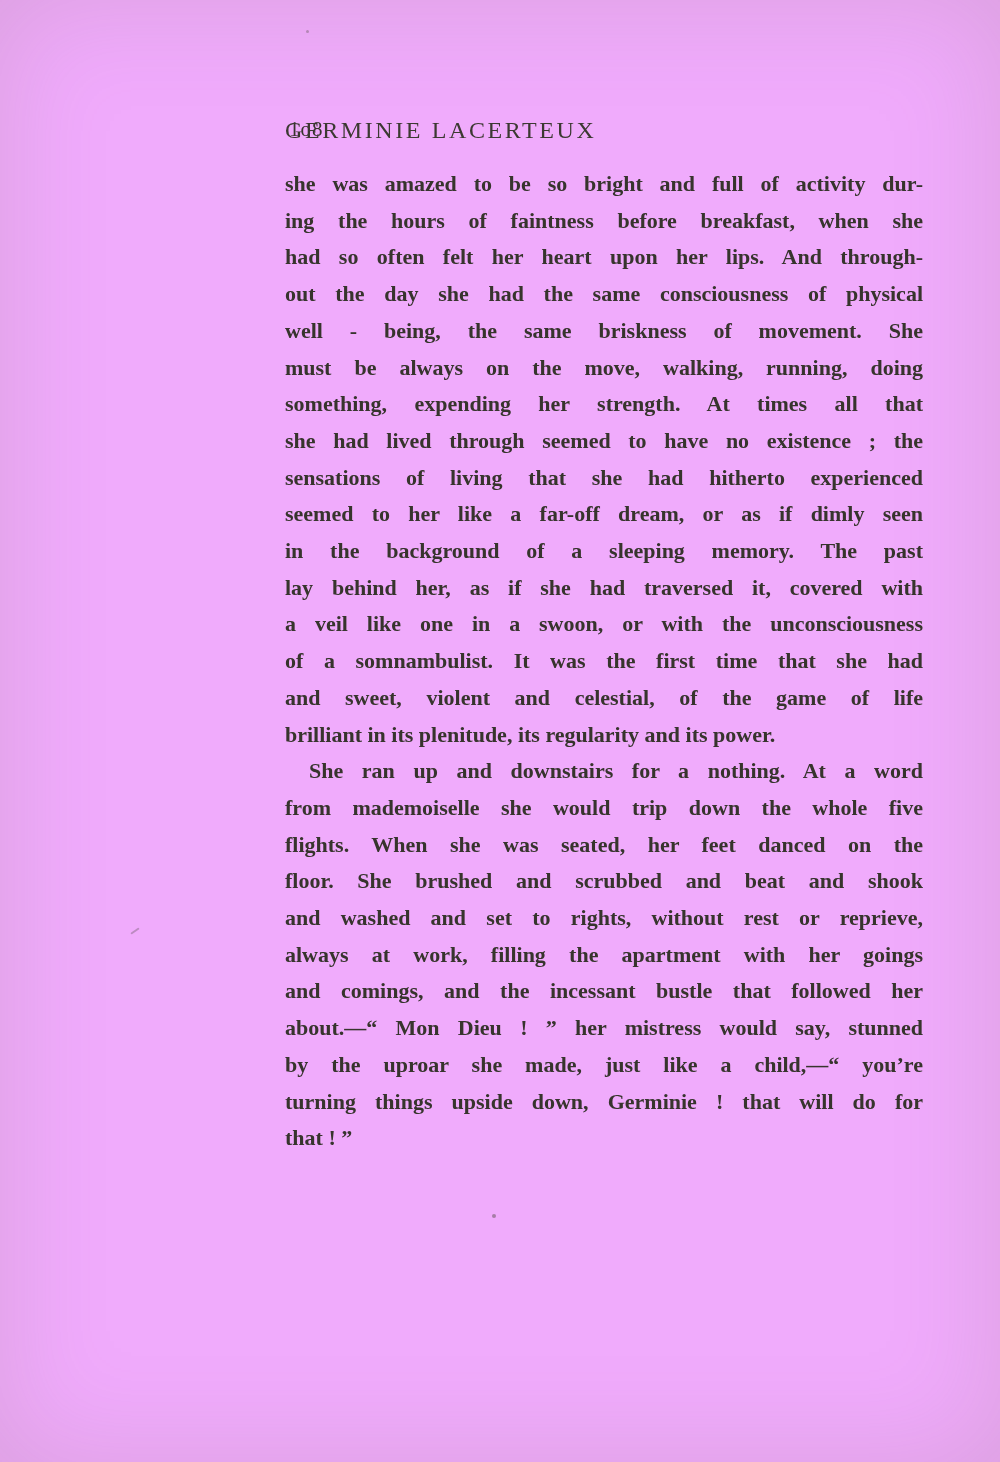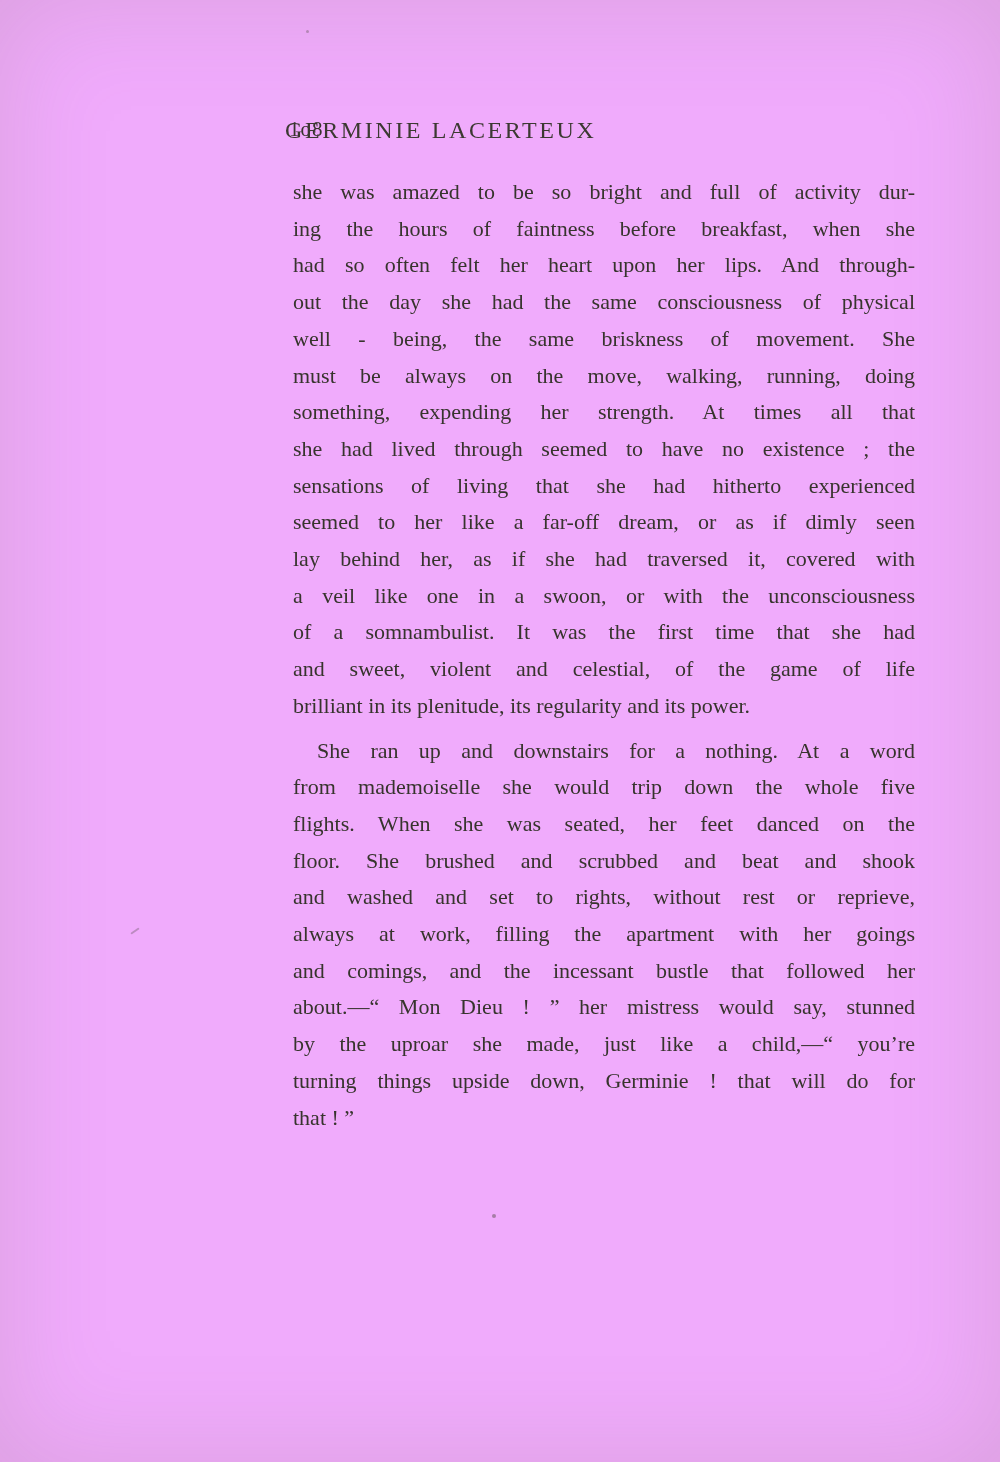--- a/index.html
+++ b/index.html
@@ -47,22 +47,23 @@
     letter-spacing: 2.6px;
     color: #3c3932;
   }
   .text-block {
     position: absolute;
     left: 285px;
     top: 166px;
     width: 638px;
   }
   .para {
-    margin: 8px;
+    margin: 0;
     padding: 0;
+    font-weight: bold;
   }
   .line {
     font-size: 22px;
     line-height: 36.7px;
     text-align: justify;
     text-align-last: justify;
   }
   .line.last {
     text-align-last: left;
   }
@@ -105,20 +106,21 @@
       <div class="line">she was amazed to be so bright and full of activity dur-</div>
       <div class="line">ing the hours of faintness before breakfast, when she</div>
       <div class="line">had so often felt her heart upon her lips. And through-</div>
       <div class="line">out the day she had the same consciousness of physical</div>
       <div class="line">well - being, the same briskness of movement. She</div>
       <div class="line">must be always on the move, walking, running, doing</div>
       <div class="line">something, expending her strength. At times all that</div>
       <div class="line">she had lived through seemed to have no existence ; the</div>
       <div class="line">sensations of living that she had hitherto experienced</div>
       <div class="line">seemed to her like a far-off dream, or as if dimly seen</div>
+      <div class="line">in the background of a sleeping memory. The past</div>
       <div class="line">lay behind her, as if she had traversed it, covered with</div>
       <div class="line">a veil like one in a swoon, or with the unconsciousness</div>
       <div class="line">of a somnambulist. It was the first time that she had</div>
       <div class="line">and sweet, violent and celestial, of the game of life</div>
       <div class="line last">brilliant in its plenitude, its regularity and its power.</div>
     </div>
 
     <div class="para">
       <div class="line indent">She ran up and downstairs for a nothing. At a word</div>
       <div class="line">from mademoiselle she would trip down the whole five</div>

